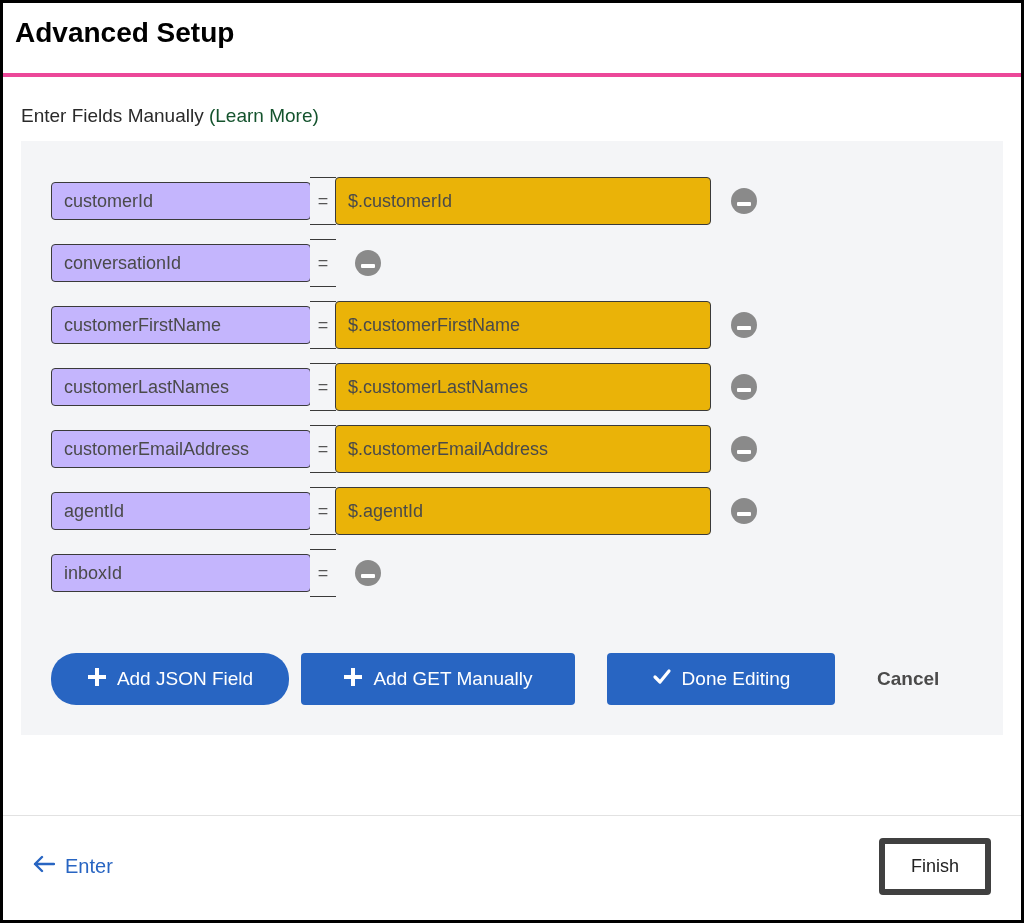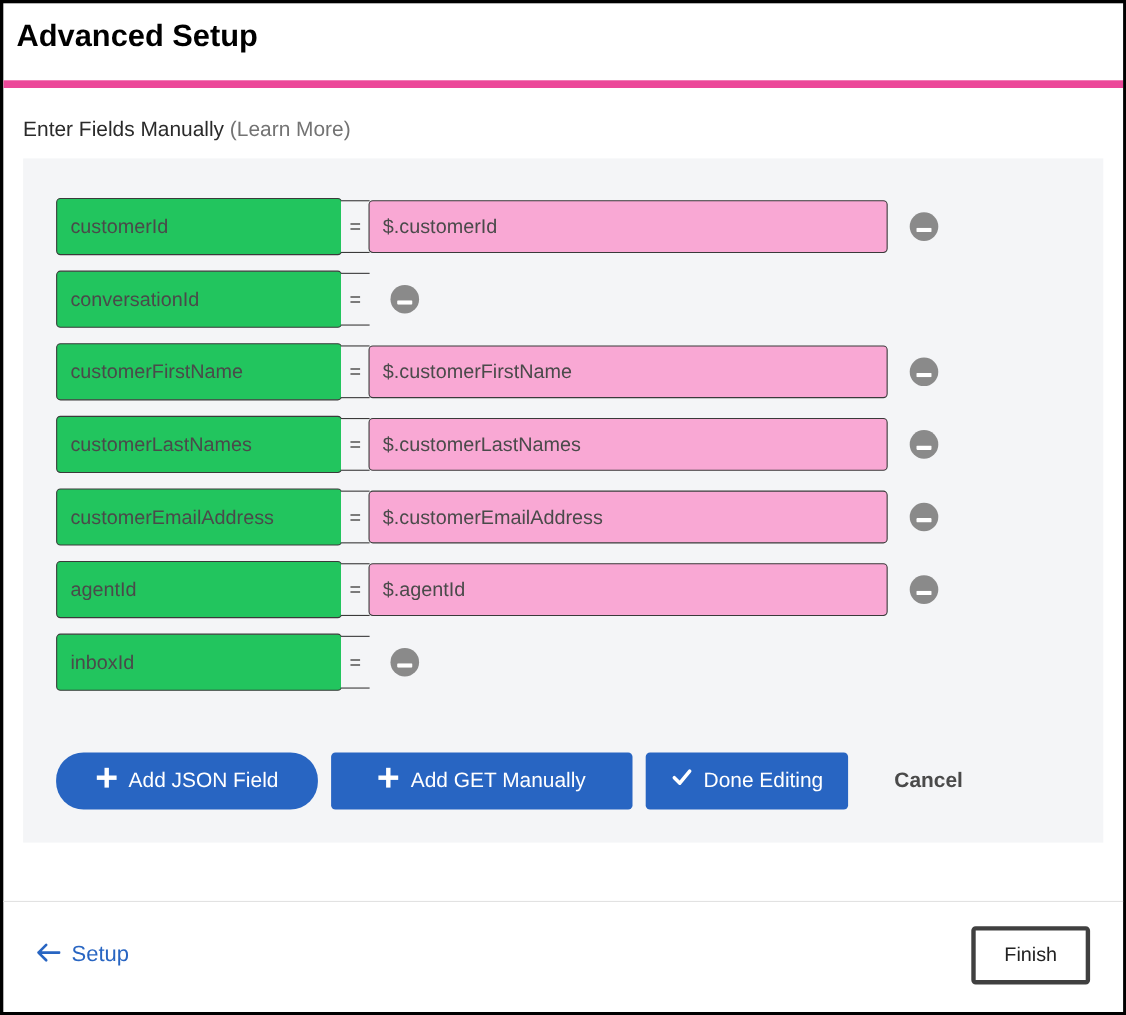--- a/index.html
+++ b/index.html
@@ -10,79 +10,79 @@
     body {
       font-family: -apple-system, BlinkMacSystemFont, "Segoe UI", Helvetica, Arial, sans-serif;
       background: #fff;
       width: 1024px;
       height: 923px;
       border: 3px solid #000;
       overflow: hidden;
     }
     .header {
       padding: 14px 28px 24px 12px;
-      border-bottom: 7px solid #ec4899;
+      border-bottom: 4px solid #ec4899;
     }
     .header h1 {
       font-size: 28px;
       font-weight: 600;
       color: #000;
     }
     .content {
       padding: 28px 18px 0 18px;
     }
     .label-row {
       font-size: 19px;
       color: #2a2a2a;
       margin-bottom: 14px;
     }
     .label-row a {
-      color: #737373;
+      color: #14532d;
       text-decoration: none;
     }
     .panel {
       background: #f4f5f7;
       padding: 36px 30px 30px 30px;
     }
     .field-row {
       display: flex;
       align-items: center;
       margin-bottom: 14px;
     }
     .field-key {
       width: 260px;
-      height: 52px;
+      height: 38px;
       border: 1px solid #3a3a3a;
       border-radius: 4px;
-      background: #22c55e;
+      background: #c4b5fd;
       padding: 0 12px;
       font-size: 18px;
       color: #4a4a4a;
       outline: none;
     }
     .equals {
       width: 26px;
       height: 48px;
       display: flex;
       align-items: center;
       justify-content: center;
       font-size: 18px;
       color: #555;
       border-top: 1px solid #3a3a3a;
       border-bottom: 1px solid #3a3a3a;
       margin-left: -1px;
       margin-right: -1px;
       background: #f4f5f7;
     }
     .field-value {
-      width: 472px;
+      width: 376px;
       height: 48px;
       border: 1px solid #3a3a3a;
       border-radius: 4px;
-      background: #f9a8d4;
+      background: #eab308;
       padding: 0 12px;
       font-size: 18px;
       color: #4a4a4a;
       outline: none;
     }
     .remove-btn {
       width: 26px;
       height: 26px;
       border-radius: 50%;
       background: #8a8a8a;
@@ -125,21 +125,21 @@
       flex-shrink: 0;
     }
     .btn-link {
       background: transparent;
       color: #4a4a4a;
       padding: 0 30px;
       font-weight: bold;
     }
     .btn-json { width: 238px; border-radius: 25px; }
     .btn-get  { width: 274px; }
-    .btn-done { width: 184px; }
+    .btn-done { width: 228px; margin-left: 20px; }
     .footer {
       position: absolute;
       bottom: 0;
       left: 3px;
       right: 3px;
       padding: 22px 30px 28px 30px;
       border-top: 1px solid #e2e2e2;
       display: flex;
       align-items: center;
       justify-content: space-between;
@@ -149,21 +149,21 @@
       border: none;
       color: #2865c2;
       font-size: 20px;
       cursor: pointer;
       display: flex;
       align-items: center;
       gap: 10px;
     }
     .finish-btn {
       background: #fff;
-      border: 4px solid #404040;
+      border: 6px solid #404040;
       border-radius: 4px;
       padding: 12px 26px;
       font-size: 18px;
       color: #222;
       cursor: pointer;
     }
   </style>
 </head>
 <body>
 
@@ -285,18 +285,18 @@
   </div>
 </div>
 
 <div class="footer">
   <button class="back-btn">
     <span>
       <svg width="22" height="18" viewBox="0 0 22 18">
           <path d="M9 2 L2 9 L9 16 M2 9 L21 9" stroke="#2865c2" stroke-width="2.4" fill="none" stroke-linecap="round" stroke-linejoin="round"></path>
         </svg>
     </span>
-    <span>Setup</span>
+    <span>Enter</span>
   </button>
   <button class="finish-btn">
     <span>Finish</span>
   </button>
 </div>
 
 </body></html>

